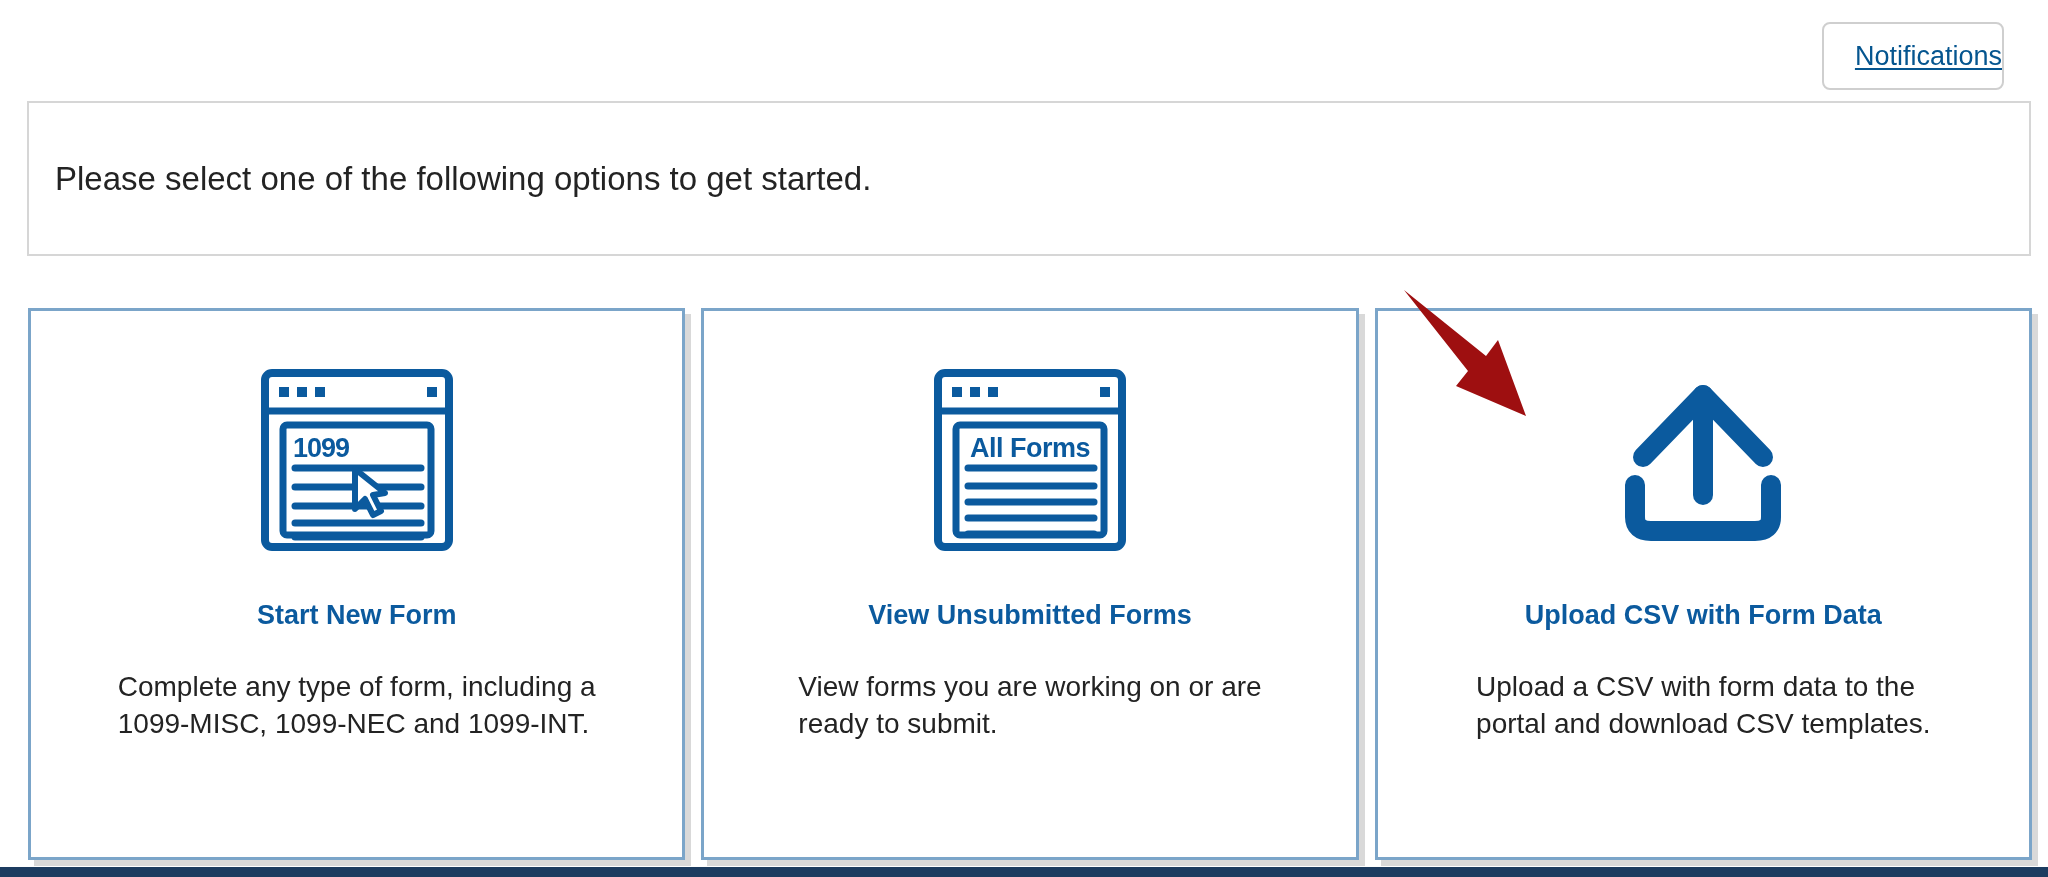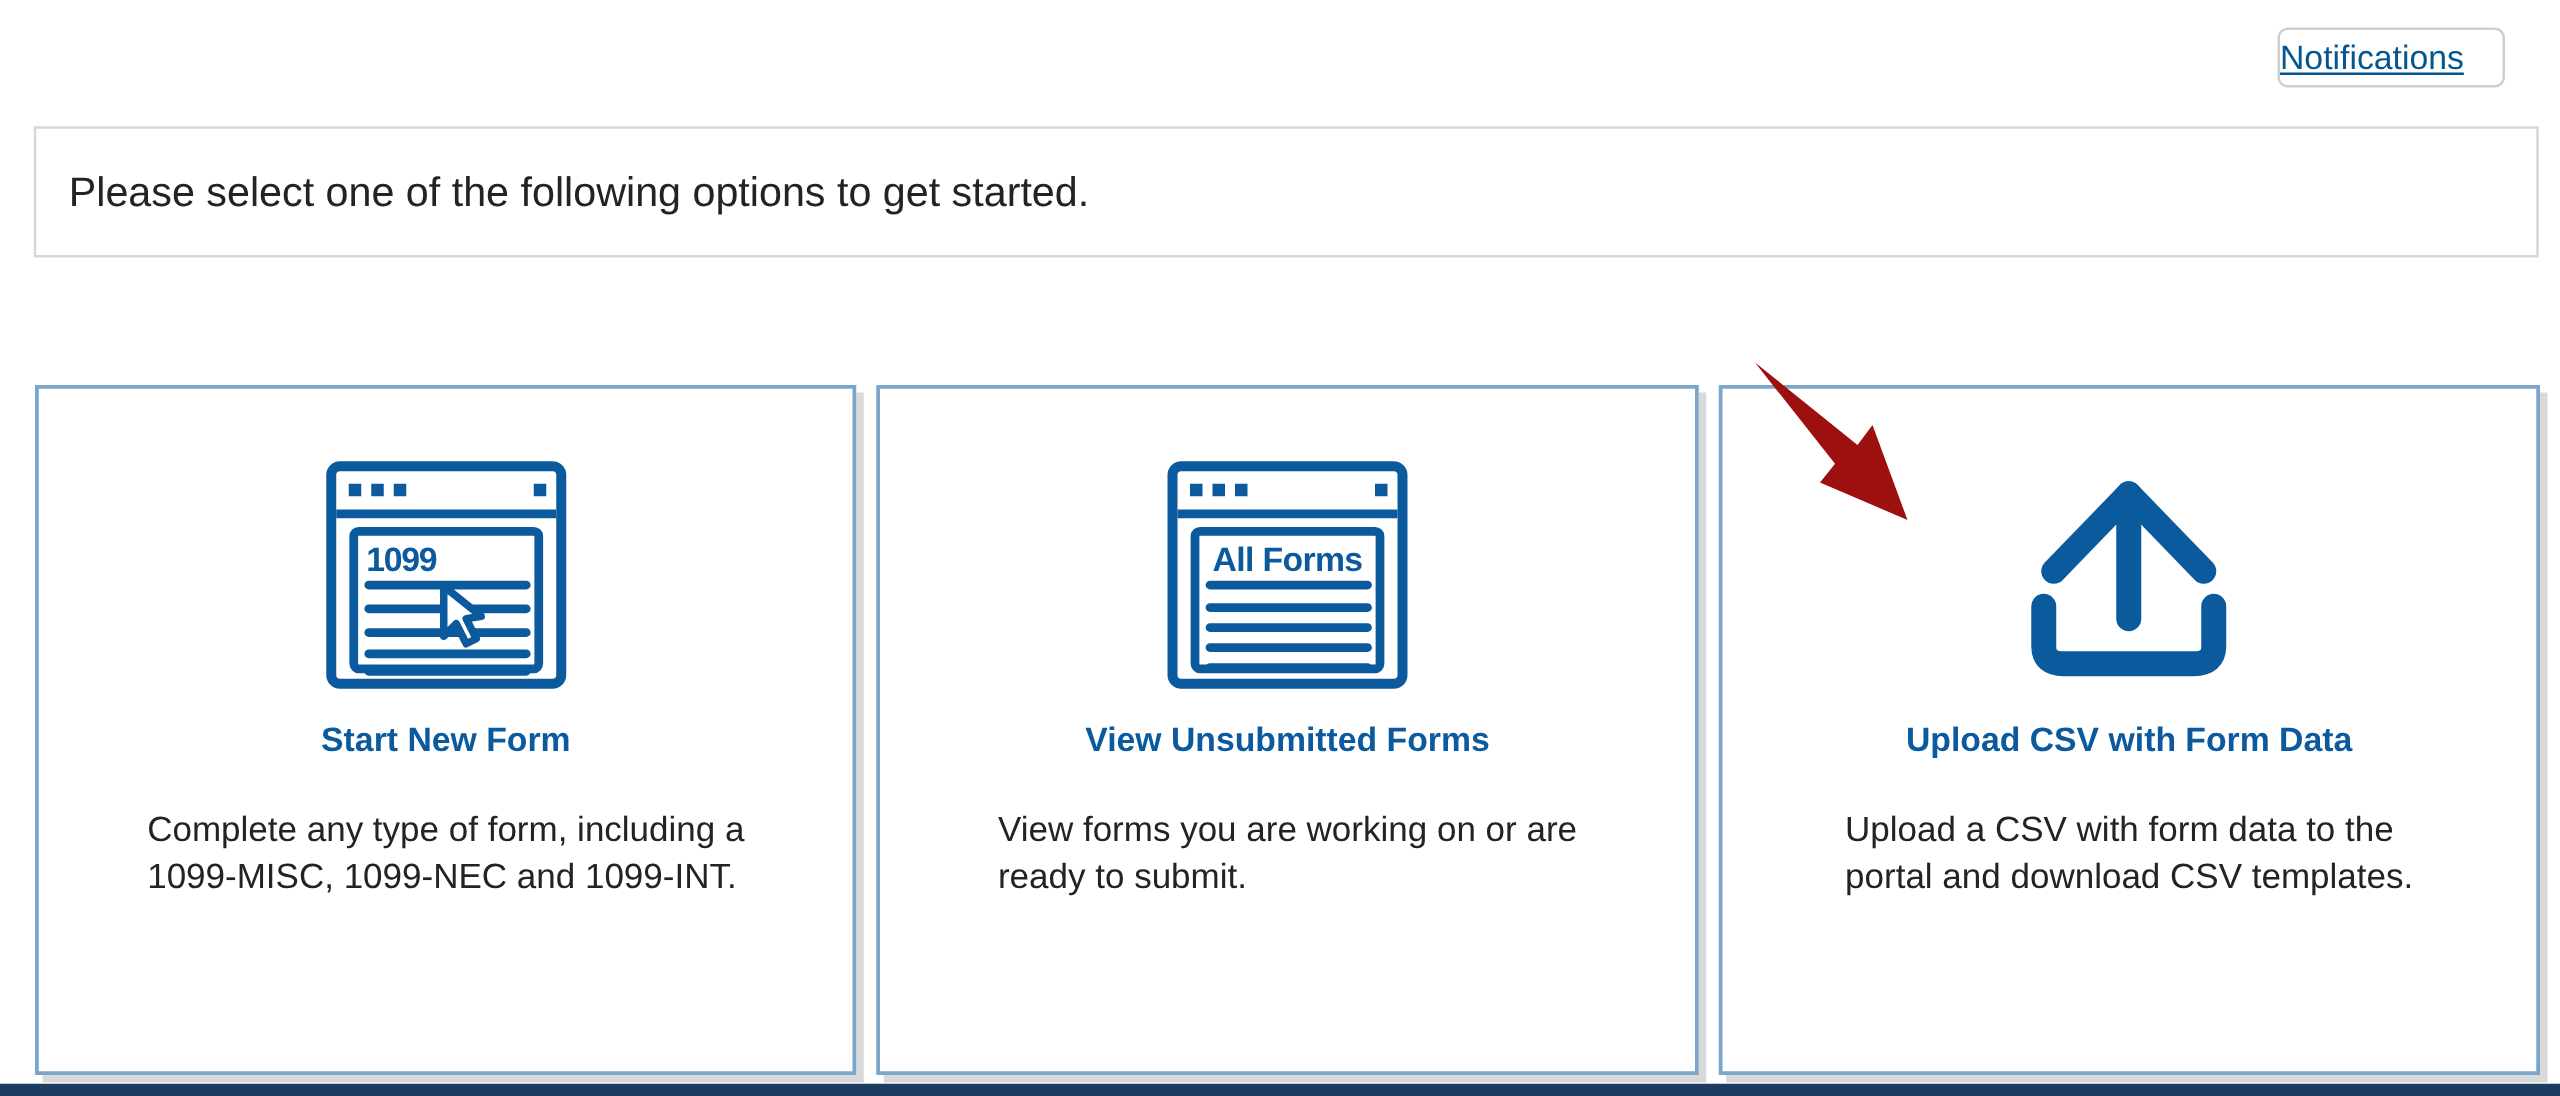--- a/index.html
+++ b/index.html
@@ -36,44 +36,44 @@
     font-weight: bold;
     color: #212121;
     letter-spacing: -0.2px;
   }
 
   .notifications-btn {
     position: absolute;
     left: 1822px;
     top: 22px;
     width: 182px;
-    height: 48px;
+    height: 68px;
     border: 2px solid #cfcfcf;
     border-radius: 8px;
     background: #ffffff;
     display: flex;
     align-items: center;
-    justify-content: flex-start;
+    justify-content: flex-end;
     cursor: pointer;
   }
   .notifications-btn-label {
     font-size: 27px;
     color: #05558f;
     text-decoration: underline;
     text-underline-offset: 3px;
     line-height: 1;
   }
 
   
   .instruction-panel {
     position: absolute;
     left: 27px;
     top: 101px;
     width: 2004px;
-    height: 105px;
+    height: 155px;
     border: 2px solid #d6d6d6;
     background: #ffffff;
     display: flex;
     align-items: center;
   }
   .instruction-text {
     padding-left: 26px;
     font-size: 33px;
     color: #232323;
     font-weight: 400;
@@ -107,21 +107,21 @@
 
   .card-icon {
     width: 240px;
     height: 230px;
     display: flex;
     align-items: center;
     justify-content: center;
   }
 
   .card-title {
-    margin-top: 1px;
+    margin-top: 24px;
     font-size: 27px;
     font-weight: bold;
     color: #0b5a9e;
     text-align: center;
     line-height: 1.2;
   }
 
   .card-desc {
     margin-top: 38px;
     font-size: 28px;

